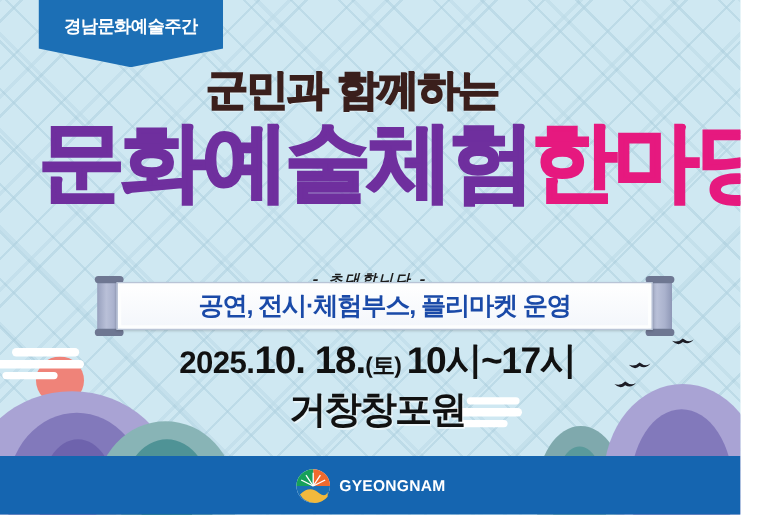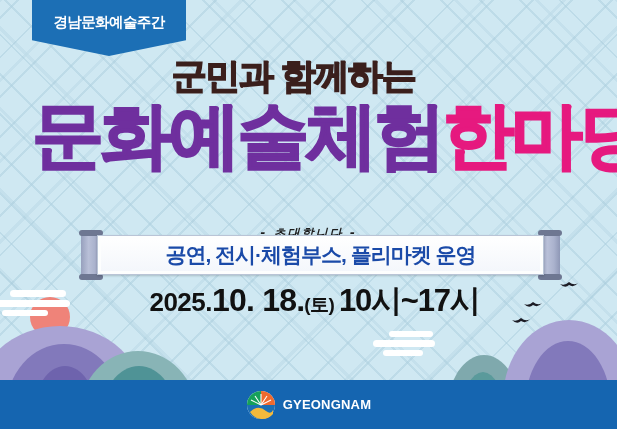--- a/index.html
+++ b/index.html
@@ -331,20 +331,21 @@
     <div class="roller right"></div>
     <div class="scroll-paper">
       <span class="scroll-text">공연, 전시·체험부스, 플리마켓 운영</span>
     </div>
   </div>
 
   <div class="datebox">
     <div class="dateline">
       <span class="d-year">2025.</span><span class="d-big">10. 18.</span><span class="d-day">(토)</span> <span class="d-time">10시~17시</span>
     </div>
+    <div class="venue">거창창포원</div>
   </div>
 
   <div class="footer">
 
     <div class="logo">
       <svg class="logo-mark" width="30" height="30" viewBox="0 0 30 30">
         <circle cx="15" cy="15" r="14" fill="#ffffff"></circle>
         <path d="M15 1 A14 14 0 0 1 29 15 L15 15 Z" fill="#ef6a2e"></path>
         <path d="M1 15 A14 14 0 0 1 15 1 L15 15 Z" fill="#16a05a"></path>
         <path d="M1 15 L29 15 A14 14 0 0 1 15 29 A14 14 0 0 1 1 15 Z" fill="#1a6fb5"></path>

